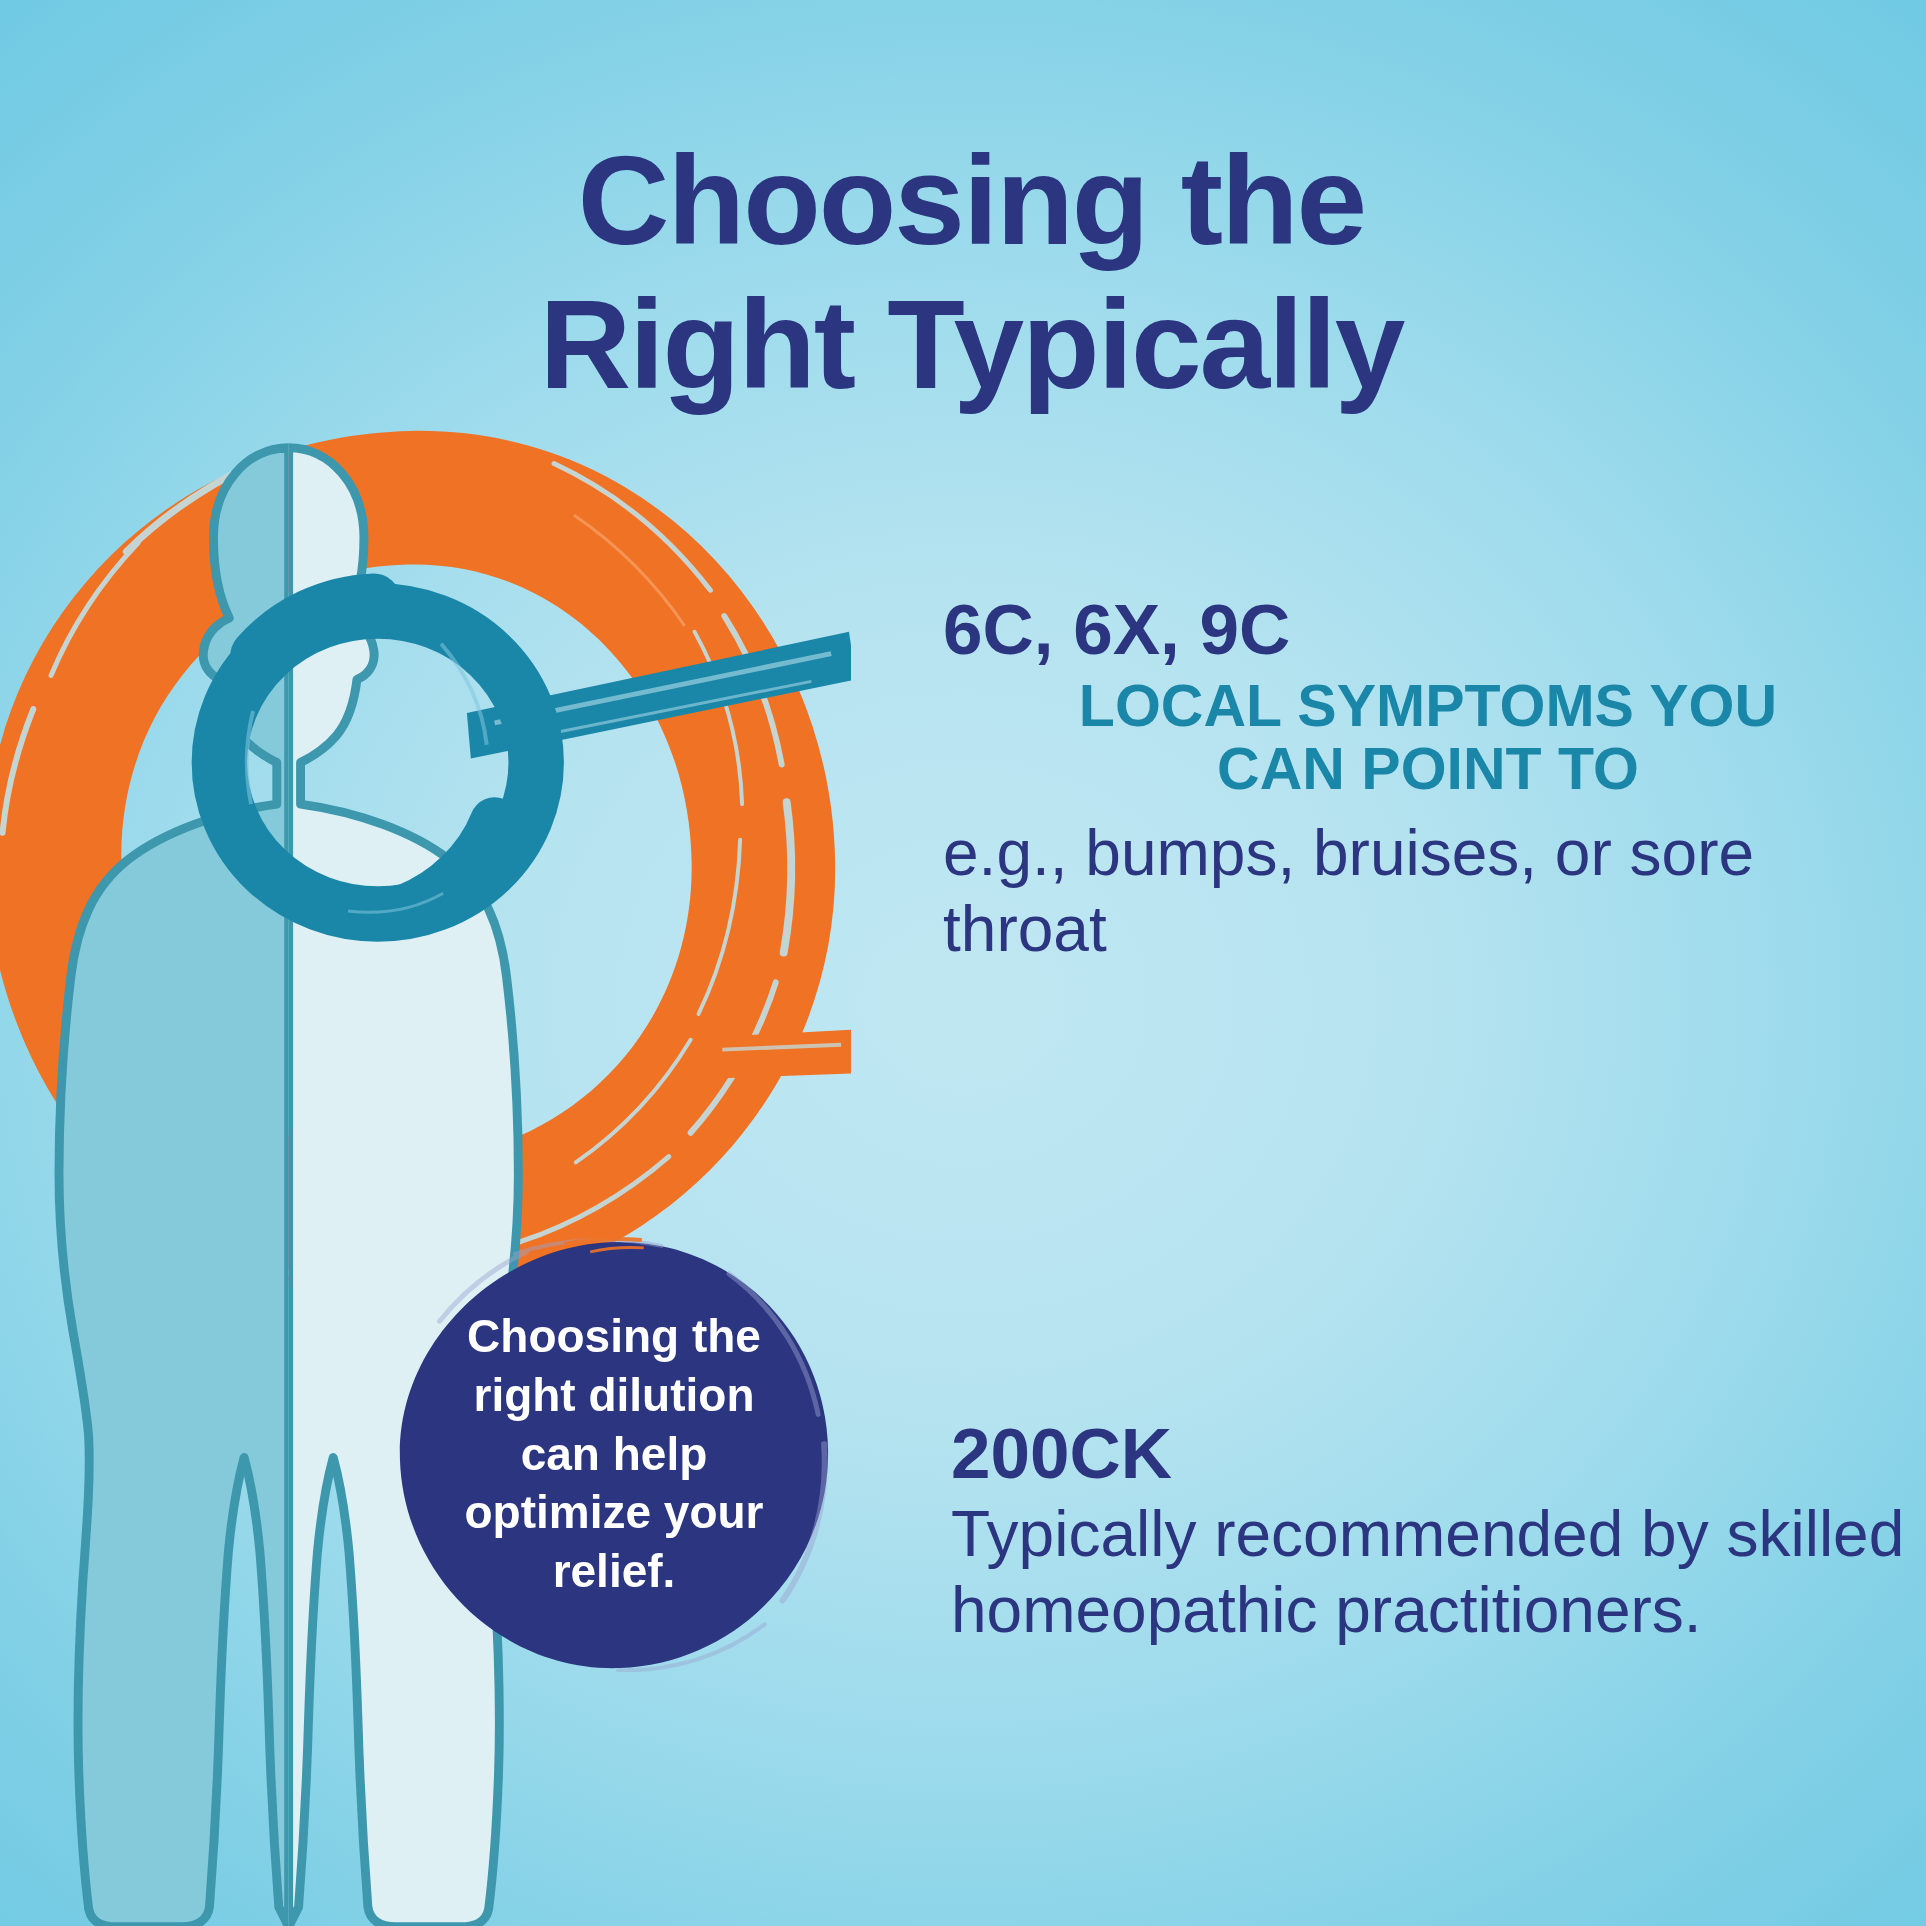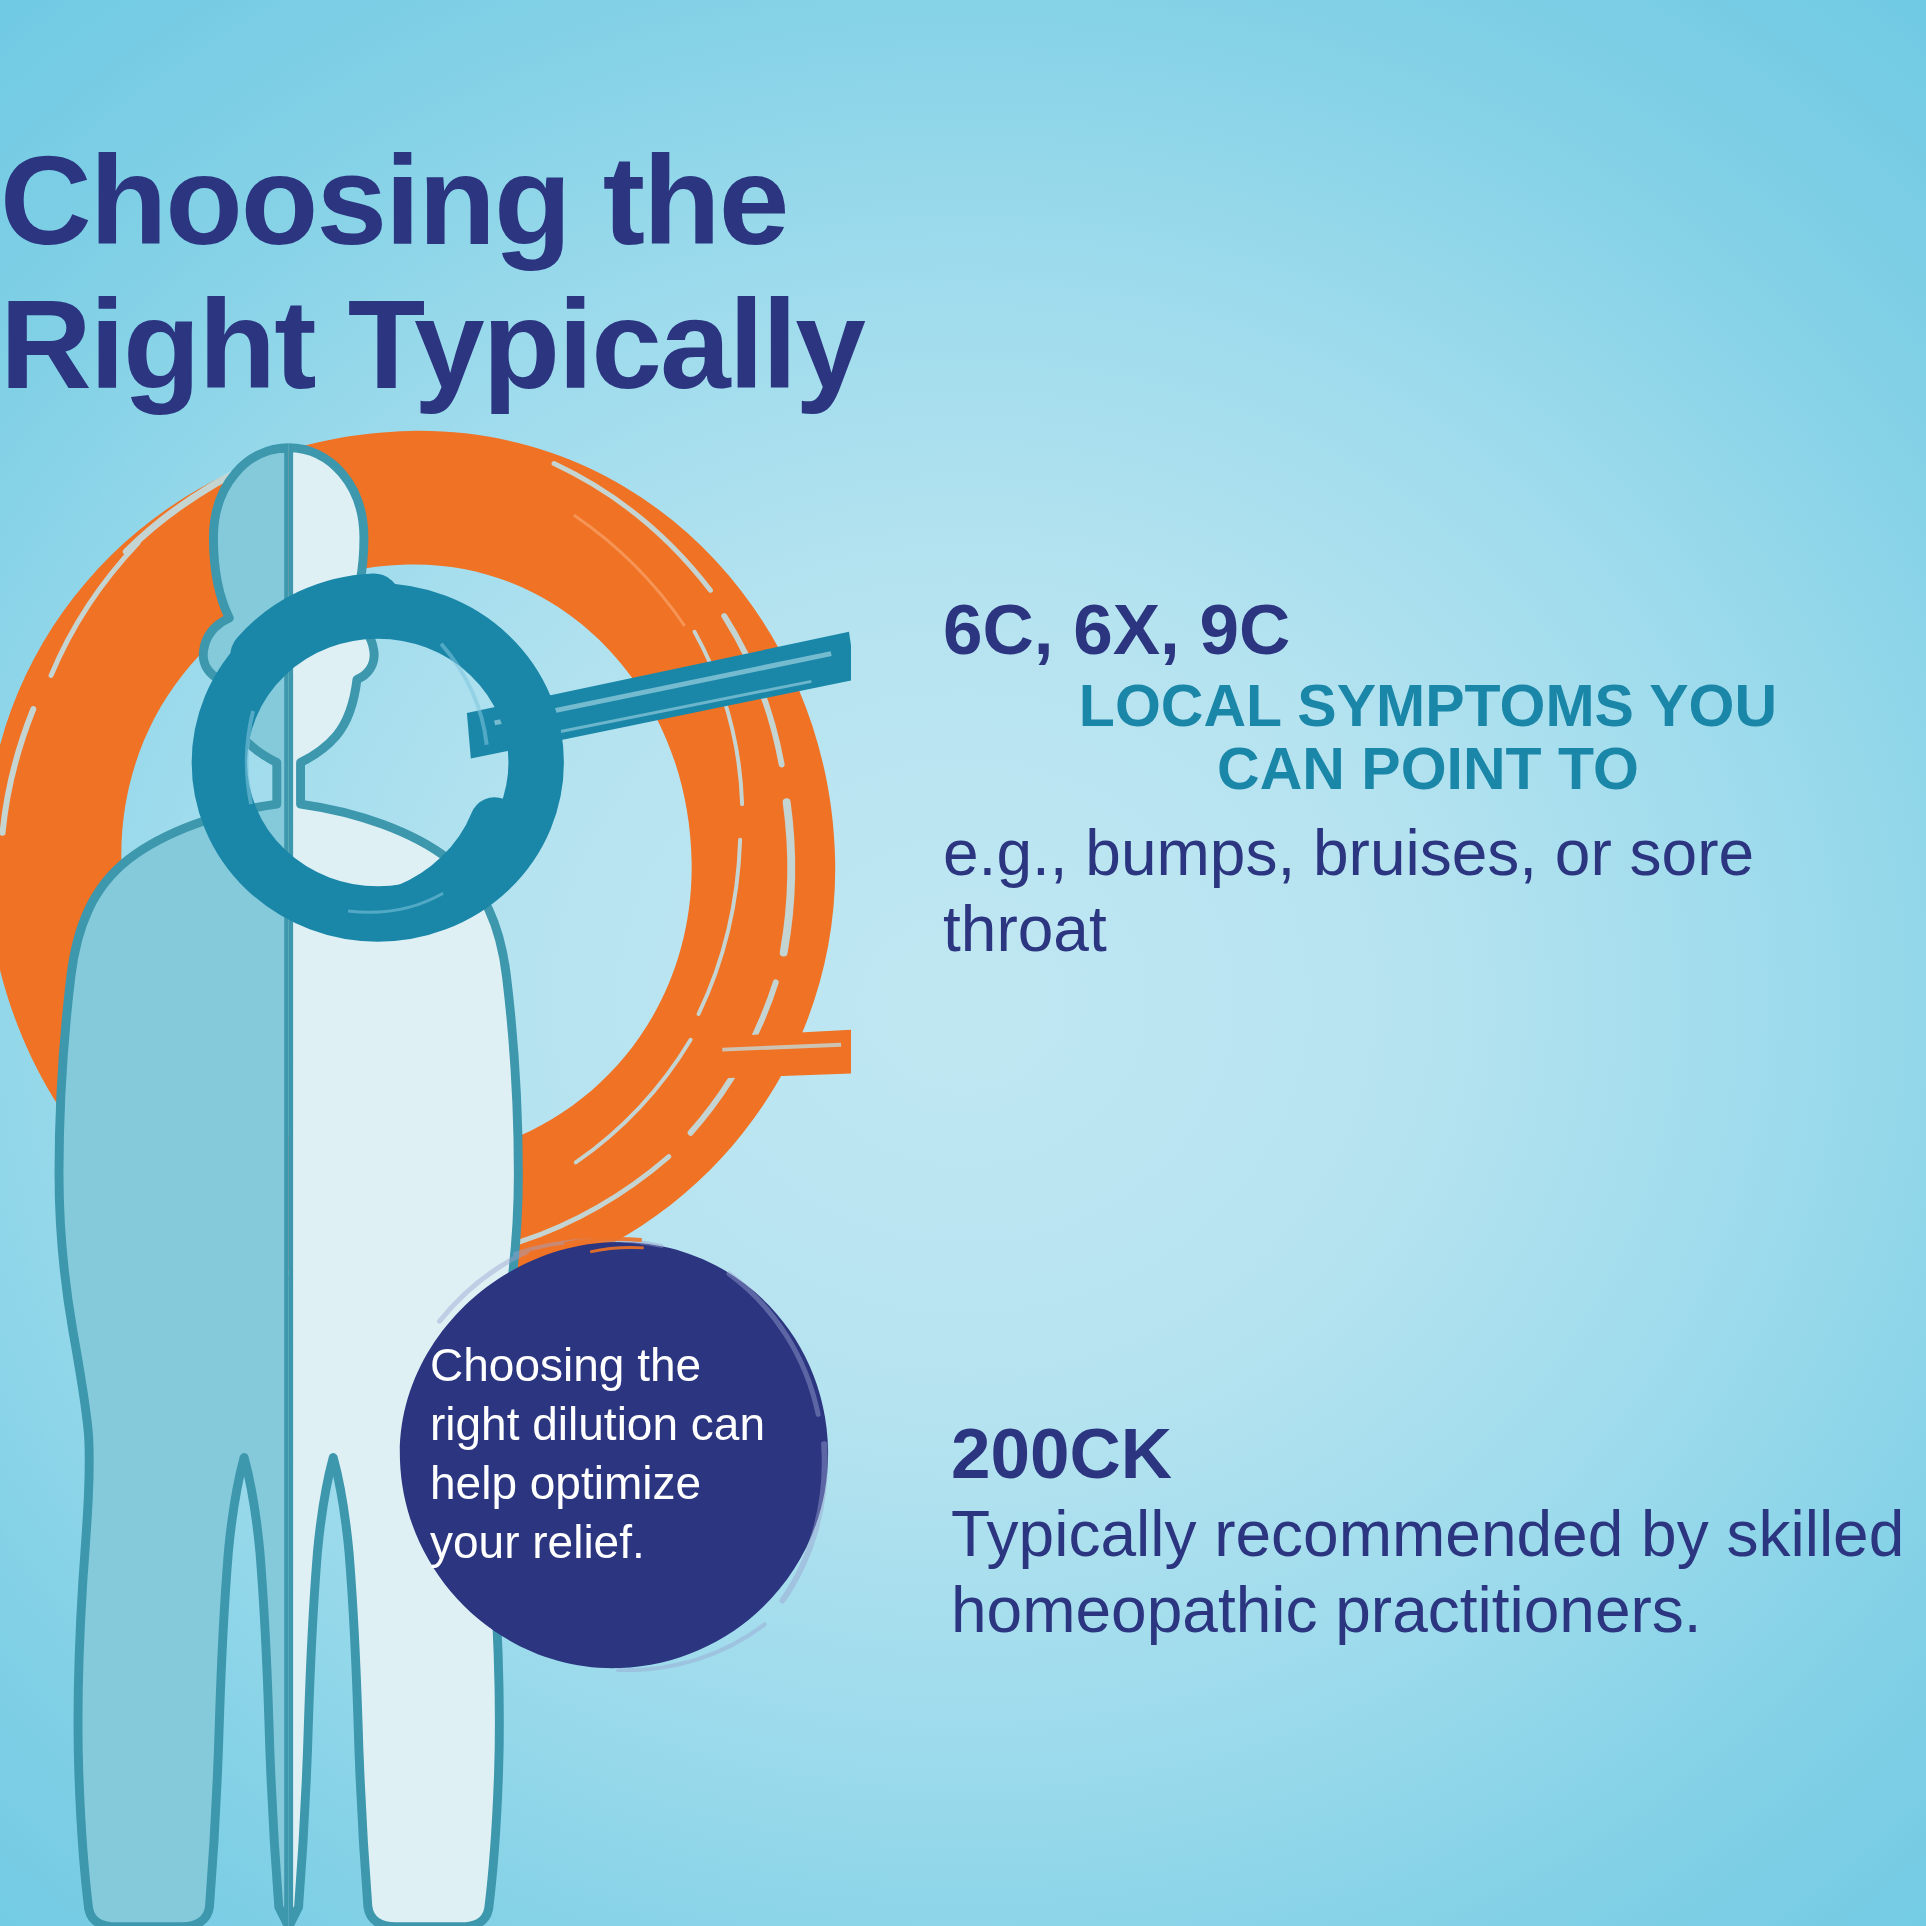--- a/index.html
+++ b/index.html
@@ -19,24 +19,24 @@
         #b6e3f0 30%,
         #9ddbec 55%,
         #81d0e6 78%,
         #6ec9e3 100%),
       #6ec9e3;
   }
 
   
   .title {
     position: absolute;
-    left: 0;
+    left: 16px;
     right: 0;
     top: 129px;
-    text-align: left;
+    text-align: center;
     color: #2b3580;
     font-size: 127px;
     font-weight: bold;
     line-height: 1.13;
     letter-spacing: -2px;
   }
   .title .line { display: block; }
 
   
   .illustration {
@@ -58,24 +58,24 @@
   }
   .badge-text {
     position: absolute;
     left: 0;
     top: 0;
     width: 436px;
     height: 436px;
     display: flex;
     align-items: center;
     justify-content: center;
-    text-align: left;
+    text-align: center;
     color: #ffffff;
     font-size: 46px;
-    font-weight: normal;
+    font-weight: bold;
     line-height: 1.28;
     padding: 0 34px;
     box-sizing: border-box;
   }
 
   
   .col {
     position: absolute;
     left: 943px;
     width: 970px;

